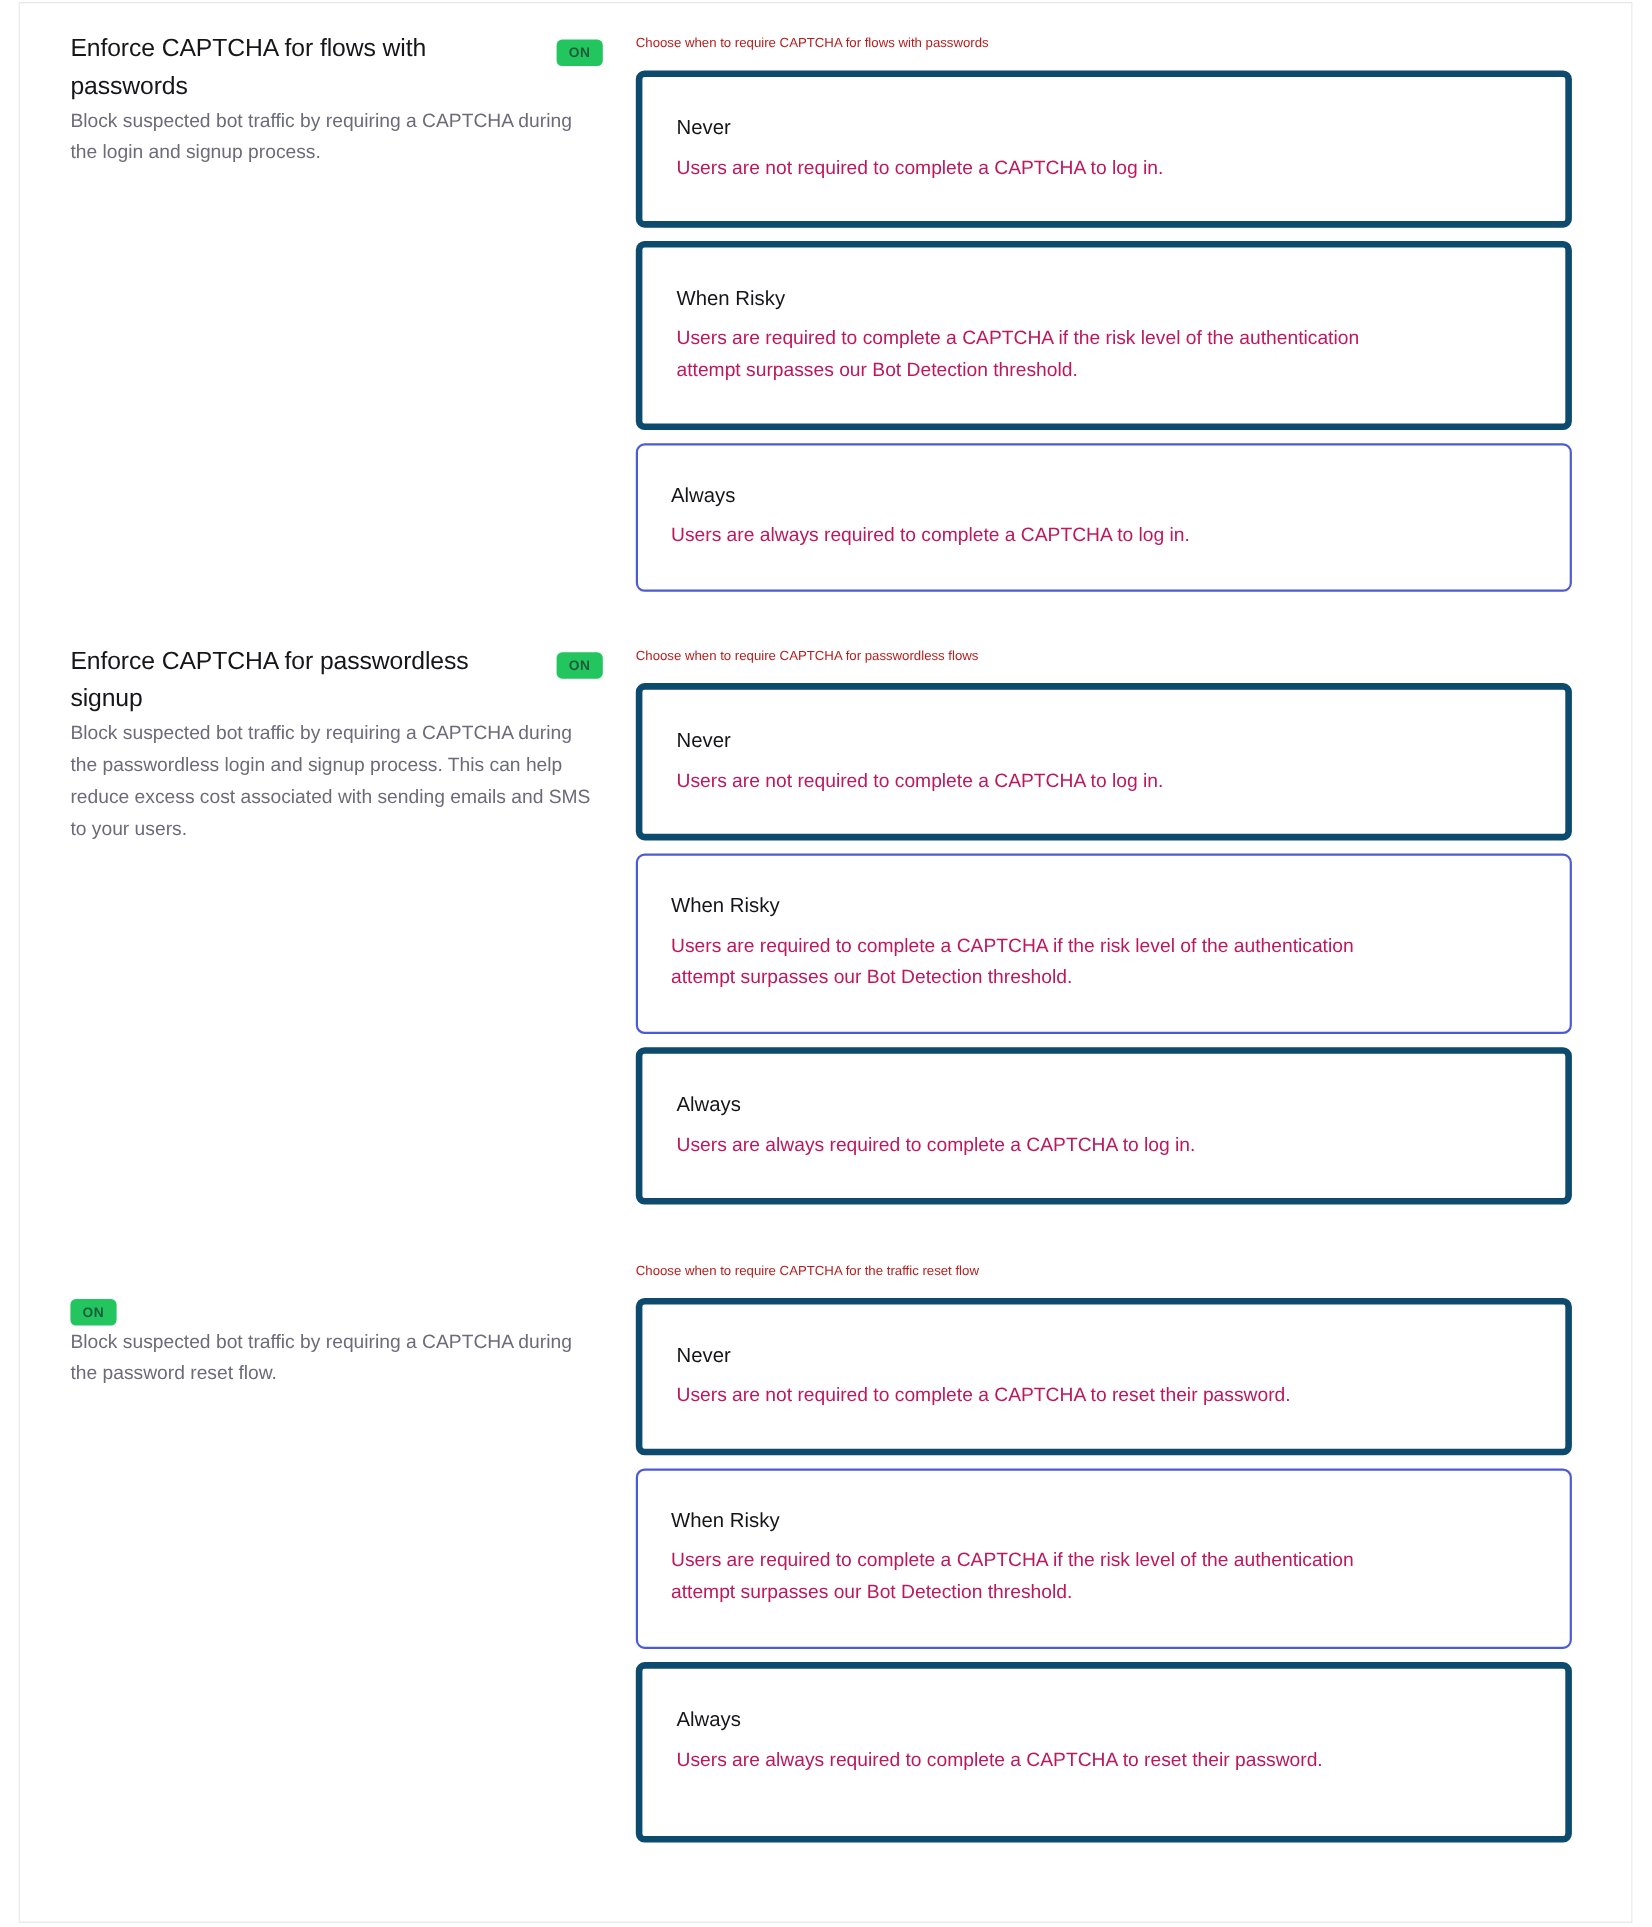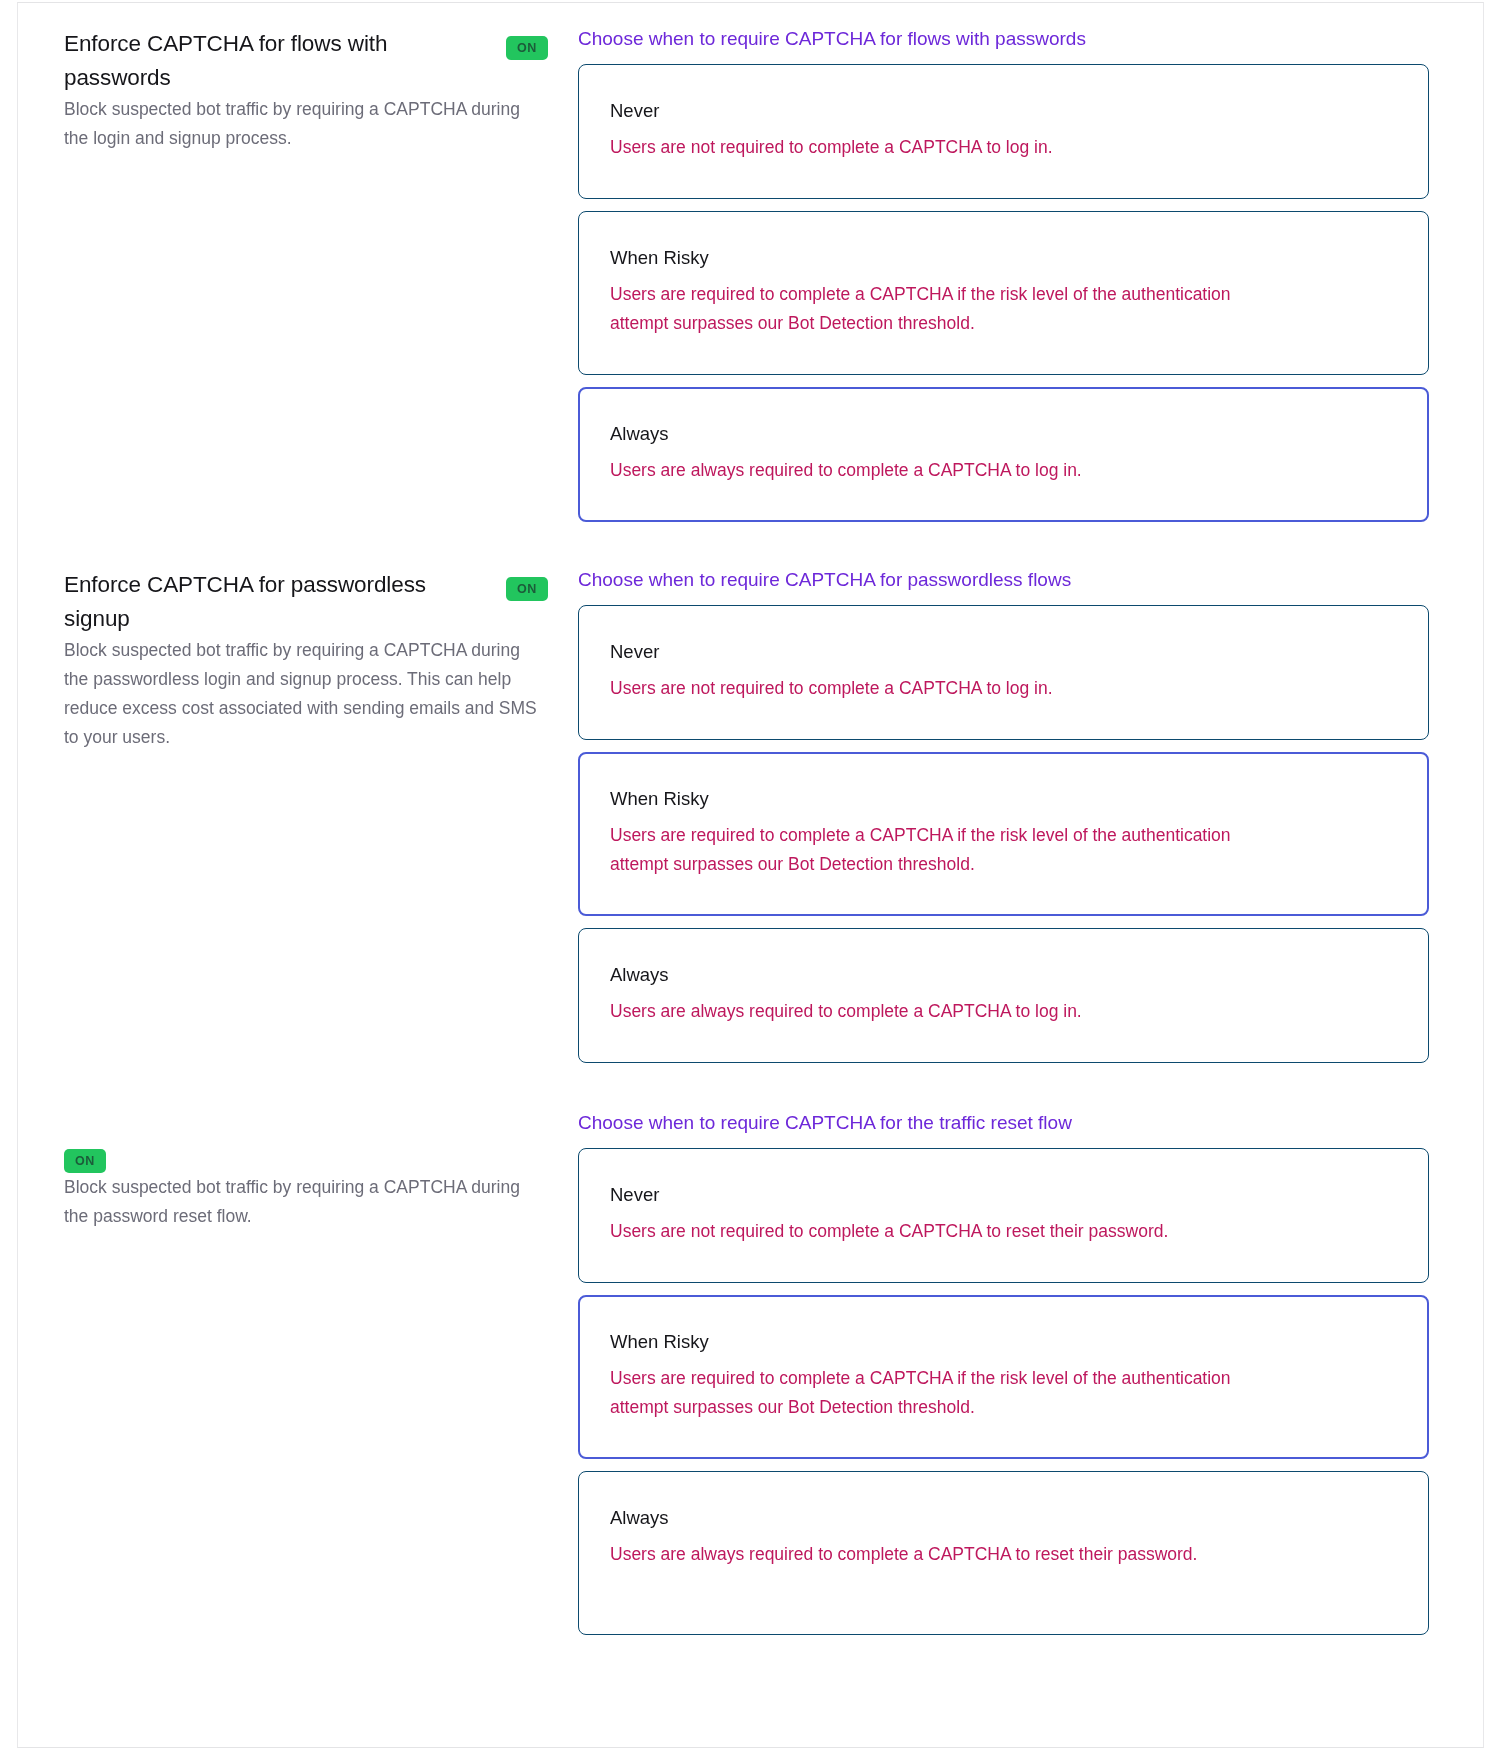--- a/index.html
+++ b/index.html
@@ -83,29 +83,29 @@
     max-width: 500px;
   }
 
   
   .section-right {
     flex: 1 1 auto;
     padding-right: 54px;
   }
 
   .choose-label {
-    font-size: 19px;
+    font-size: 12px;
     line-height: 24px;
-    color: #6d28d9;
+    color: #b91c1c;
     font-weight: 400;
     margin-bottom: 13px;
   }
 
   .option-card {
-    border: 1px solid #0c4a6e;
+    border: 6px solid #0c4a6e;
     border-radius: 8px;
     background: #ffffff;
     padding: 33px 31px 34px 31px;
     margin-bottom: 12px;
     cursor: pointer;
   }
 
   .option-card.selected {
     border: 2px solid #4b5bd7;
     padding: 32px 30px 33px 30px;

